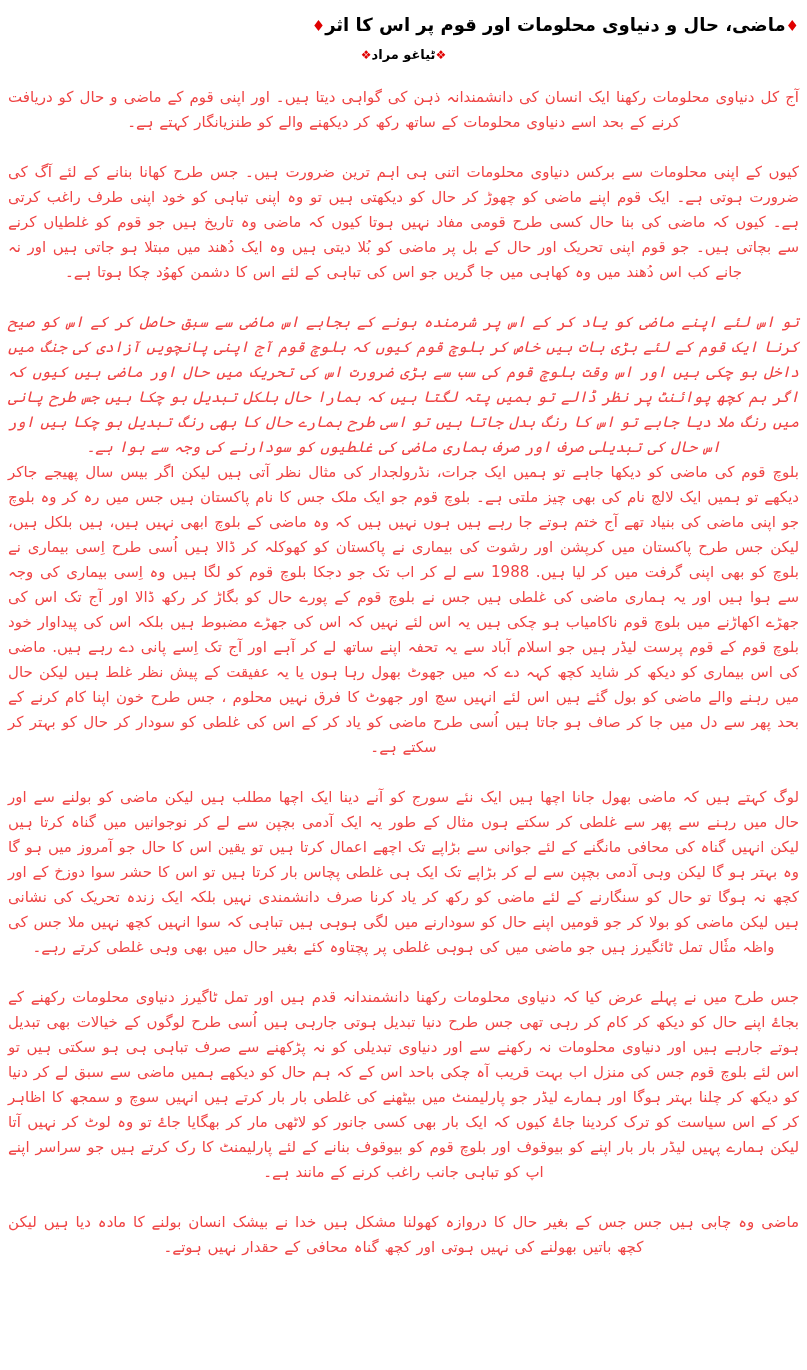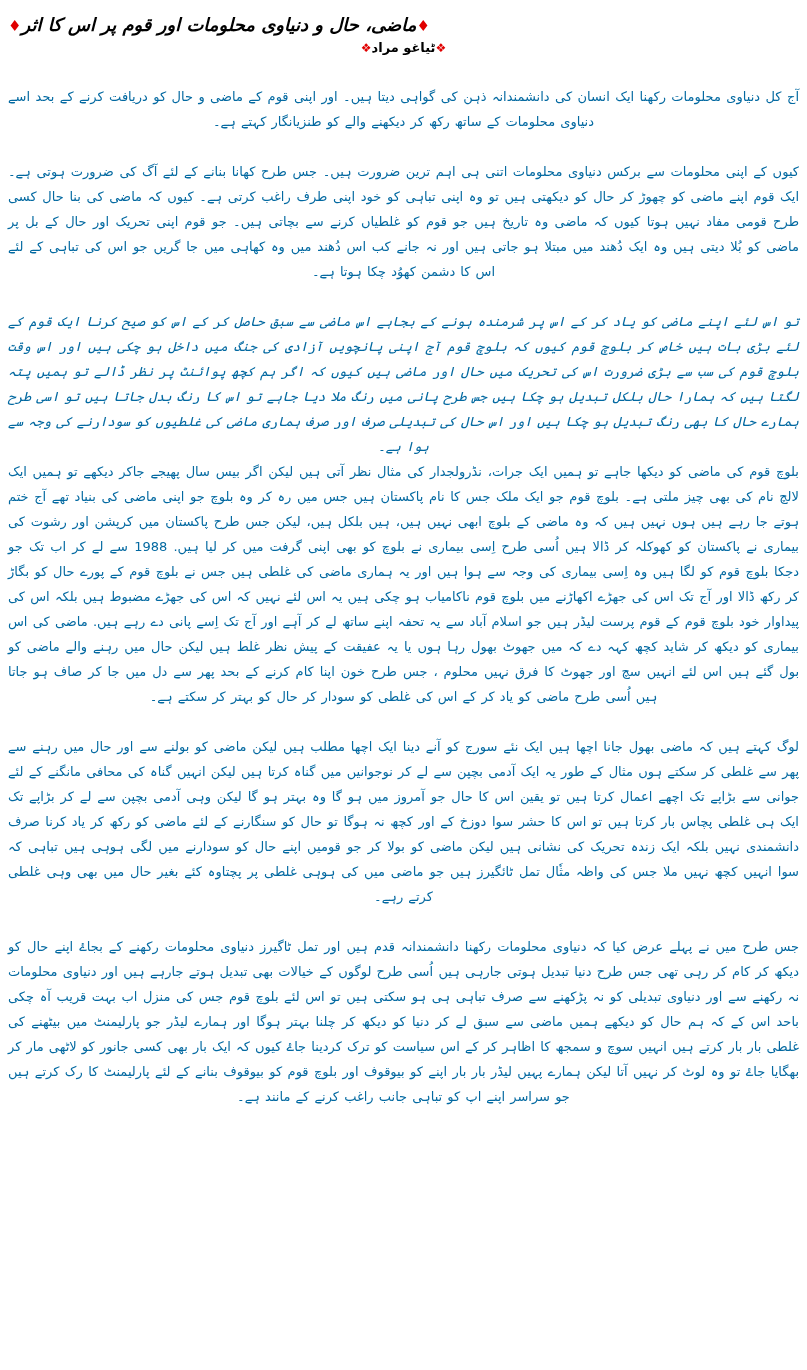--- a/index.html
+++ b/index.html
@@ -15,53 +15,52 @@
   }
   .doc {
     box-sizing: border-box;
     width: 807px;
     min-height: 1370px;
     padding: 12px 8px 10px 8px;
     background: #ffffff;
   }
   .title-line {
     direction: rtl;
-    text-align: left;
+    text-align: right;
     font-weight: bold;
     font-size: 18px;
     line-height: 26px;
     color: #000000;
     white-space: nowrap;
-    font-style: italic;
   }
   .author-line {
     direction: rtl;
     text-align: center;
     font-weight: bold;
     font-size: 13px;
     line-height: 18px;
     color: #000000;
-    margin-top: 0;
+    margin-top: 7px;
   }
   .diamond {
     color: #e00000;
     font-size: 15px;
   }
   .author-diamond {
     color: #e00000;
     font-size: 12px;
   }
   .content {
     direction: rtl;
-    margin-top: 27px;
-    font-size: 13px;
+    margin-top: 21px;
+    font-size: 15px;
     line-height: 25px;
     text-align: justify;
     text-align-last: center;
-    color: #0369a1;
+    color: #ef4444;
     word-spacing: 1px;
   }
   p.para {
     margin: 0 0 25px 0;
   }
   
   p.para.flush {
     margin-bottom: 0;
     font-style: italic;
   }
@@ -79,15 +78,16 @@
     <span class="author-diamond">❖</span><span>ٹیاغو مراد</span><span class="author-diamond">❖</span>
   </div>
 
   <div class="content">
     <p class="para">آج کل دنیاوی محلومات رکھنا ایک انسان کی دانشمندانہ ذہن کی گواہی دیتا ہیں۔ اور اپنی قوم کے ماضی و حال کو دریافت کرنے کے بحد اسے دنیاوی محلومات کے ساتھ رکھ کر دیکھنے والے کو طنزیانگار کہتے ہے۔</p>
     <p class="para">کیوں کے اپنی محلومات سے برکس دنیاوی محلومات اتنی ہی اہم ترین ضرورت ہیں۔ جس طرح کھانا بنانے کے لئے آگ کی ضرورت ہوتی ہے۔ ایک قوم اپنے ماضی کو چھوڑ کر حال کو دیکھتی ہیں تو وہ اپنی تباہی کو خود اپنی طرف راغب کرتی ہے۔ کیوں کہ ماضی کی بنا حال کسی طرح قومی مفاد نہیں ہوتا کیوں کہ ماضی وہ تاریخ ہیں جو قوم کو غلطیاں کرنے سے بچاتی ہیں۔ جو قوم اپنی تحریک اور حال کے بل پر ماضی کو بُلا دیتی ہیں وہ ایک دُھند میں مبتلا ہو جاتی ہیں اور نہ جانے کب اس دُھند میں وہ کھاہی میں جا گریں جو اس کی تباہی کے لئے اس کا دشمن کھوُد چکا ہوتا ہے۔</p>
     <p class="para flush">تو اس لئے اپنے ماضی کو یاد کر کے اس پر شرمندہ ہونے کے بجاہے اس ماضی سے سبق حاصل کر کے اس کو صیح کرنا ایک قوم کے لئے بڑی بات ہیں خاص کر بلوچ قوم کیوں کہ بلوچ قوم آج اپنی پانچویں آزادی کی جنگ میں داخل ہو چکی ہیں اور اس وقت بلوچ قوم کی سب سے بڑی ضرورت اس کی تحریک میں حال اور ماضی ہیں کیوں کہ اگر ہم کچھ پوائنٹ پر نظر ڈالے تو ہمیں پتہ لگتا ہیں کہ ہمارا حال بلکل تبدیل ہو چکا ہیں جس طرح پانی میں رنگ ملا دیا جاہے تو اس کا رنگ بدل جاتا ہیں تو اسی طرح ہمارے حال کا بھی رنگ تبدیل ہو چکا ہیں اور اس حال کی تبدیلی صرف اور صرف ہماری ماضی کی غلطیوں کو سودارنے کی وجہ سے ہوا ہے۔</p>
     <p class="para">بلوچ قوم کی ماضی کو دیکھا جاہے تو ہمیں ایک جرات، نڈرولجدار کی مثال نظر آتی ہیں لیکن اگر بیس سال پھیجے جاکر دیکھے تو ہمیں ایک لالچ نام کی بھی چیز ملتی ہے۔ بلوچ قوم جو ایک ملک جس کا نام پاکستان ہیں جس میں رہ کر وہ بلوچ جو اپنی ماضی کی بنیاد تھے آج ختم ہوتے جا رہے ہیں ہوں نہیں ہیں کہ وہ ماضی کے بلوچ ابھی نہیں ہیں، ہیں بلکل ہیں، لیکن جس طرح پاکستان میں کرپشن اور رشوت کی بیماری نے پاکستان کو کھوکلہ کر ڈالا ہیں اُسی طرح اِسی بیماری نے بلوچ کو بھی اپنی گرفت میں کر لیا ہیں. 1988 سے لے کر اب تک جو دجکا بلوچ قوم کو لگا ہیں وہ اِسی بیماری کی وجہ سے ہوا ہیں اور یہ ہماری ماضی کی غلطی ہیں جس نے بلوچ قوم کے پورے حال کو بگاڑ کر رکھ ڈالا اور آج تک اس کی جھڑے اکھاڑنے میں بلوچ قوم ناکامیاب ہو چکی ہیں یہ اس لئے نہیں کہ اس کی جھڑے مضبوط ہیں بلکہ اس کی پیداوار خود بلوچ قوم کے قوم پرست لیڈر ہیں جو اسلام آباد سے یہ تحفہ اپنے ساتھ لے کر آہے اور آج تک اِسے پانی دے رہے ہیں. ماضی کی اس بیماری کو دیکھ کر شاید کچھ کہہ دے کہ میں جھوٹ بھول رہا ہوں یا یہ عفیقت کے پیش نظر غلط ہیں لیکن حال میں رہنے والے ماضی کو بول گئے ہیں اس لئے انہیں سچ اور جھوٹ کا فرق نہیں محلوم ، جس طرح خون اپنا کام کرنے کے بحد پھر سے دل میں جا کر صاف ہو جاتا ہیں اُسی طرح ماضی کو یاد کر کے اس کی غلطی کو سودار کر حال کو بہتر کر سکتے ہے۔</p>
     <p class="para">لوگ کہتے ہیں کہ ماضی بھول جانا اچھا ہیں ایک نئے سورج کو آنے دینا ایک اچھا مطلب ہیں لیکن ماضی کو بولنے سے اور حال میں رہنے سے پھر سے غلطی کر سکتے ہوں مثال کے طور یہ ایک آدمی بچپن سے لے کر نوجوانیں میں گناہ کرتا ہیں لیکن انہیں گناہ کی محافی مانگنے کے لئے جوانی سے بڑاپے تک اچھے اعمال کرتا ہیں تو یقین اس کا حال جو آمروز میں ہو گا وہ بہتر ہو گا لیکن وہی آدمی بچپن سے لے کر بڑاپے تک ایک ہی غلطی پچاس بار کرتا ہیں تو اس کا حشر سوا دوزخ کے اور کچھ نہ ہوگا تو حال کو سنگارنے کے لئے ماضی کو رکھ کر یاد کرنا صرف دانشمندی نہیں بلکہ ایک زندہ تحریک کی نشانی ہیں لیکن ماضی کو بولا کر جو قومیں اپنے حال کو سودارنے میں لگی ہوہی ہیں تباہی کہ سوا انہیں کچھ نہیں ملا جس کی واظہ مثٗال تمل ٹائگیرز ہیں جو ماضی میں کی ہوہی غلطی پر پچتاوہ کئے بغیر حال میں بھی وہی غلطی کرتے رہے۔</p>
     <p class="para">جس طرح میں نے پہلے عرض کیا کہ دنیاوی محلومات رکھنا دانشمندانہ قدم ہیں اور تمل ٹاگیرز دنیاوی محلومات رکھنے کے بجاۓ اپنے حال کو دیکھ کر کام کر رہی تھی جس طرح دنیا تبدیل ہوتی جارہی ہیں اُسی طرح لوگوں کے خیالات بھی تبدیل ہوتے جارہے ہیں اور دنیاوی محلومات نہ رکھنے سے اور دنیاوی تبدیلی کو نہ پڑکھنے سے صرف تباہی ہی ہو سکتی ہیں تو اس لئے بلوچ قوم جس کی منزل اب بہت قریب آہ چکی باحد اس کے کہ ہم حال کو دیکھے ہمیں ماضی سے سبق لے کر دنیا کو دیکھ کر چلنا بہتر ہوگا اور ہمارے لیڈر جو پارلیمنٹ میں بیٹھنے کی غلطی بار بار کرتے ہیں انہیں سوچ و سمجھ کا اظاہر کر کے اس سیاست کو ترک کردینا جاۓ کیوں کہ ایک بار بھی کسی جانور کو لاٹھی مار کر بھگایا جاۓ تو وہ لوٹ کر نہیں آتا لیکن ہمارے پہیں لیڈر بار بار اپنے کو بیوقوف اور بلوچ قوم کو بیوقوف بنانے کے لئے پارلیمنٹ کا رک کرتے ہیں جو سراسر اپنے اپ کو تباہی جانب راغب کرنے کے مانند ہے۔</p>
+    <p class="para">ماضی وہ چابی ہیں جس جس کے بغیر حال کا دروازہ کھولنا مشکل ہیں خدا نے بیشک انسان بولنے کا مادہ دیا ہیں لیکن کچھ باتیں بھولنے کی نہیں ہوتی اور کچھ گناہ محافی کے حقدار نہیں ہوتے۔</p>
   </div>
 
 </div>
 
 </body></html>

